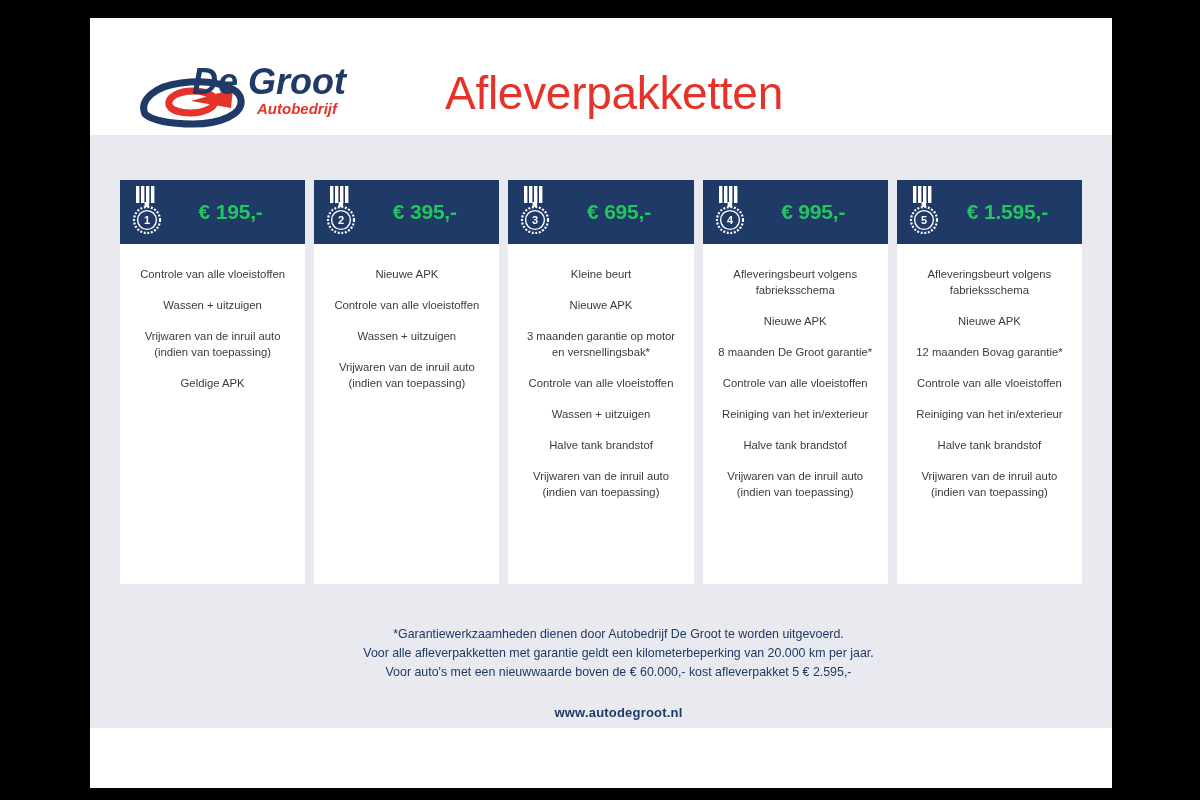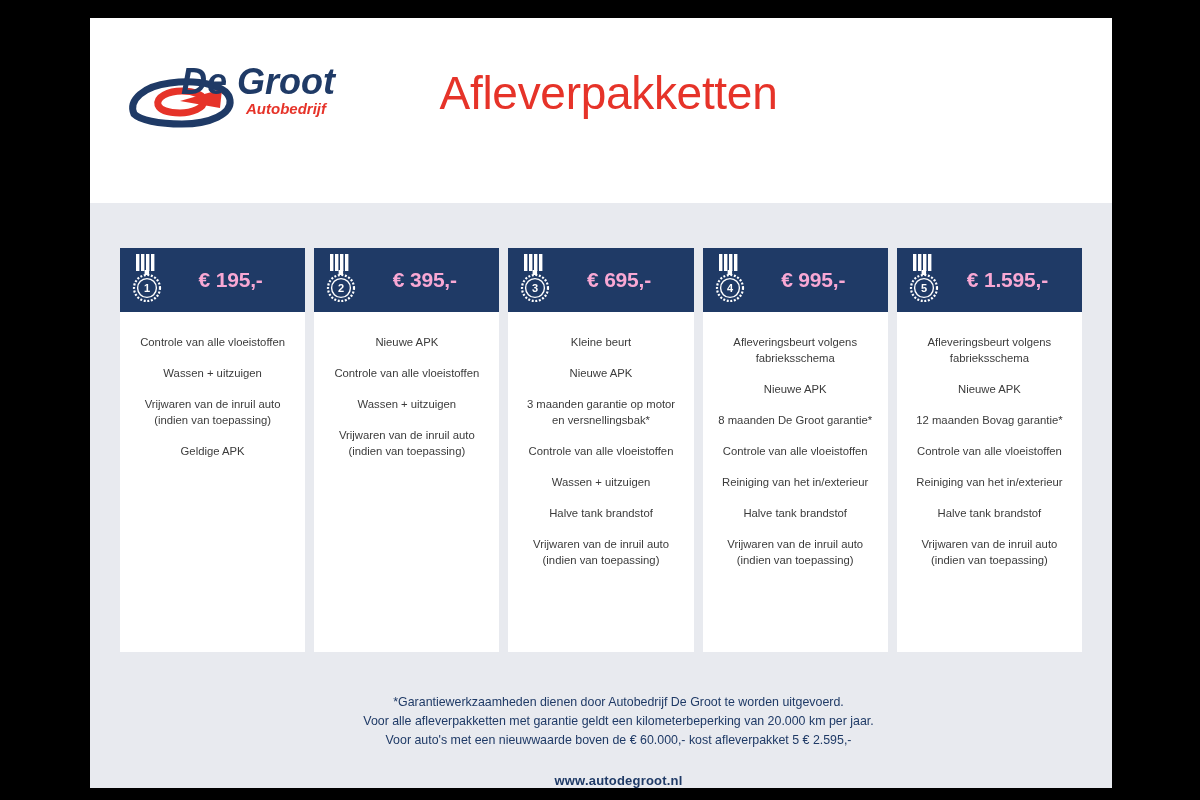--- a/index.html
+++ b/index.html
@@ -17,22 +17,23 @@
   .page {
     position: absolute;
     left: 90px; top: 18px;
     width: 1022px; height: 770px;
     background: #ffffff;
     overflow: hidden;
   }
   
   .header {
     position: relative;
-    height: 185px;
-    background: #ffffff;
+    height: 117px;
+    background: #ffffff;
+    margin-left: 11px;
   }
   .logo {
     position: absolute;
     left: 28px; top: 38px;
     width: 220px; height: 82px;
   }
   .logo svg { display: block; width: 220px; height: 82px; }
   .page-title {
     position: absolute;
     left: 15px; right: 0; top: 48px;
@@ -70,21 +71,21 @@
     display: flex;
     align-items: center;
     padding: 0 8px 0 10px;
     gap: 4px;
   }
   .medal { width: 34px; height: 52px; flex: 0 0 34px; }
   .medal svg { display: block; width: 34px; height: 52px; }
   .price {
     flex: 1;
     text-align: center;
-    color: #f9a8d4;
+    color: #22c55e;
     font-size: 21px;
     font-weight: bold;
     letter-spacing: -0.2px;
     white-space: nowrap;
     padding-right: 4px;
   }
   .features {
     padding: 22px 13px 16px 13px;
     display: flex;
     flex-direction: column;

